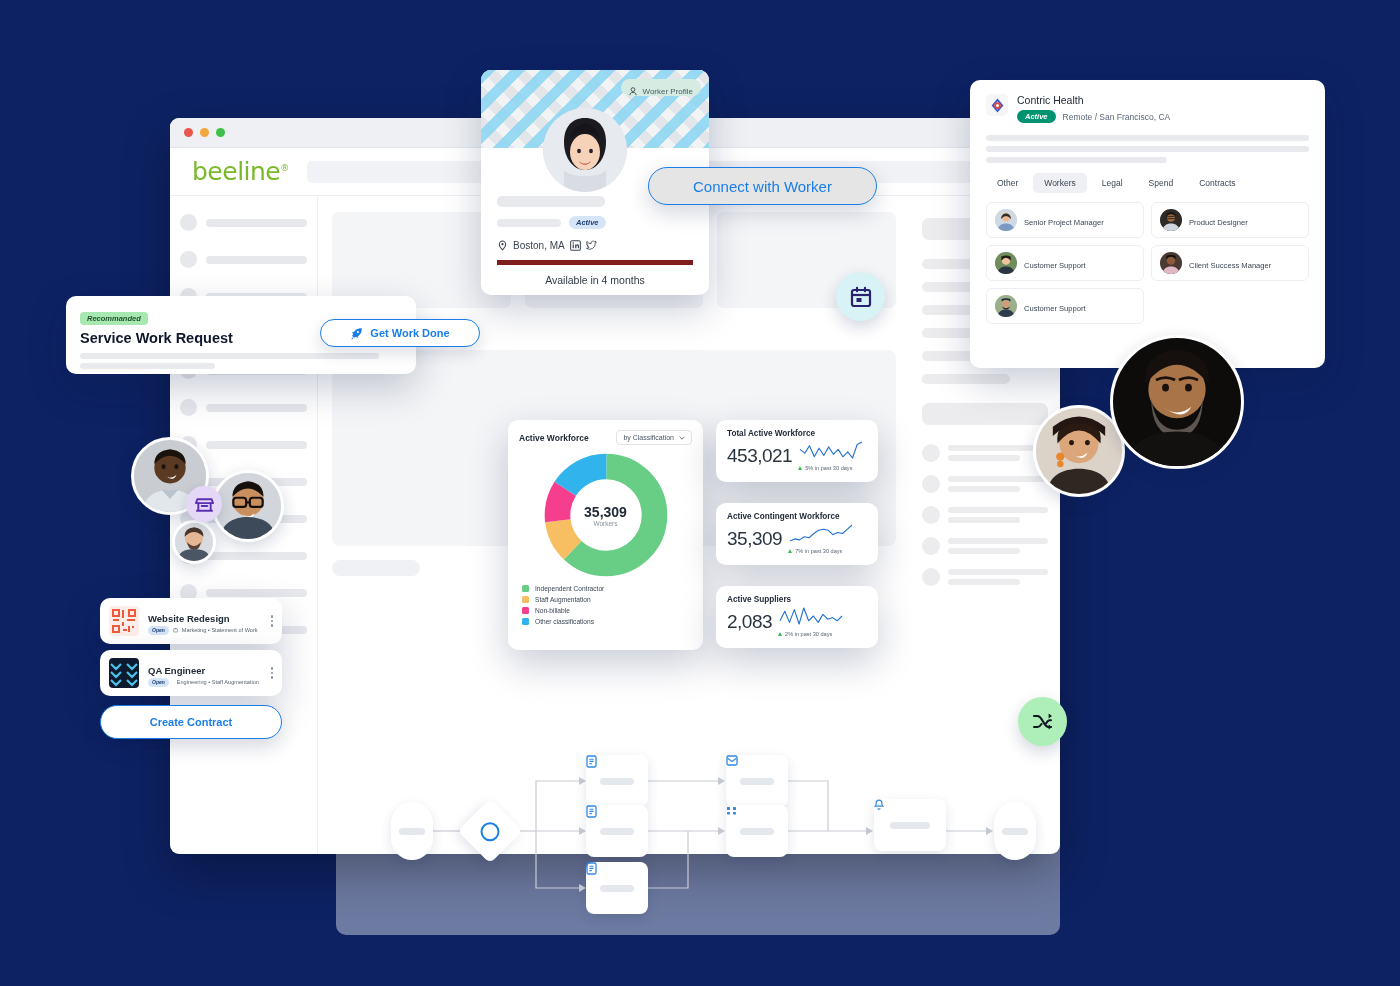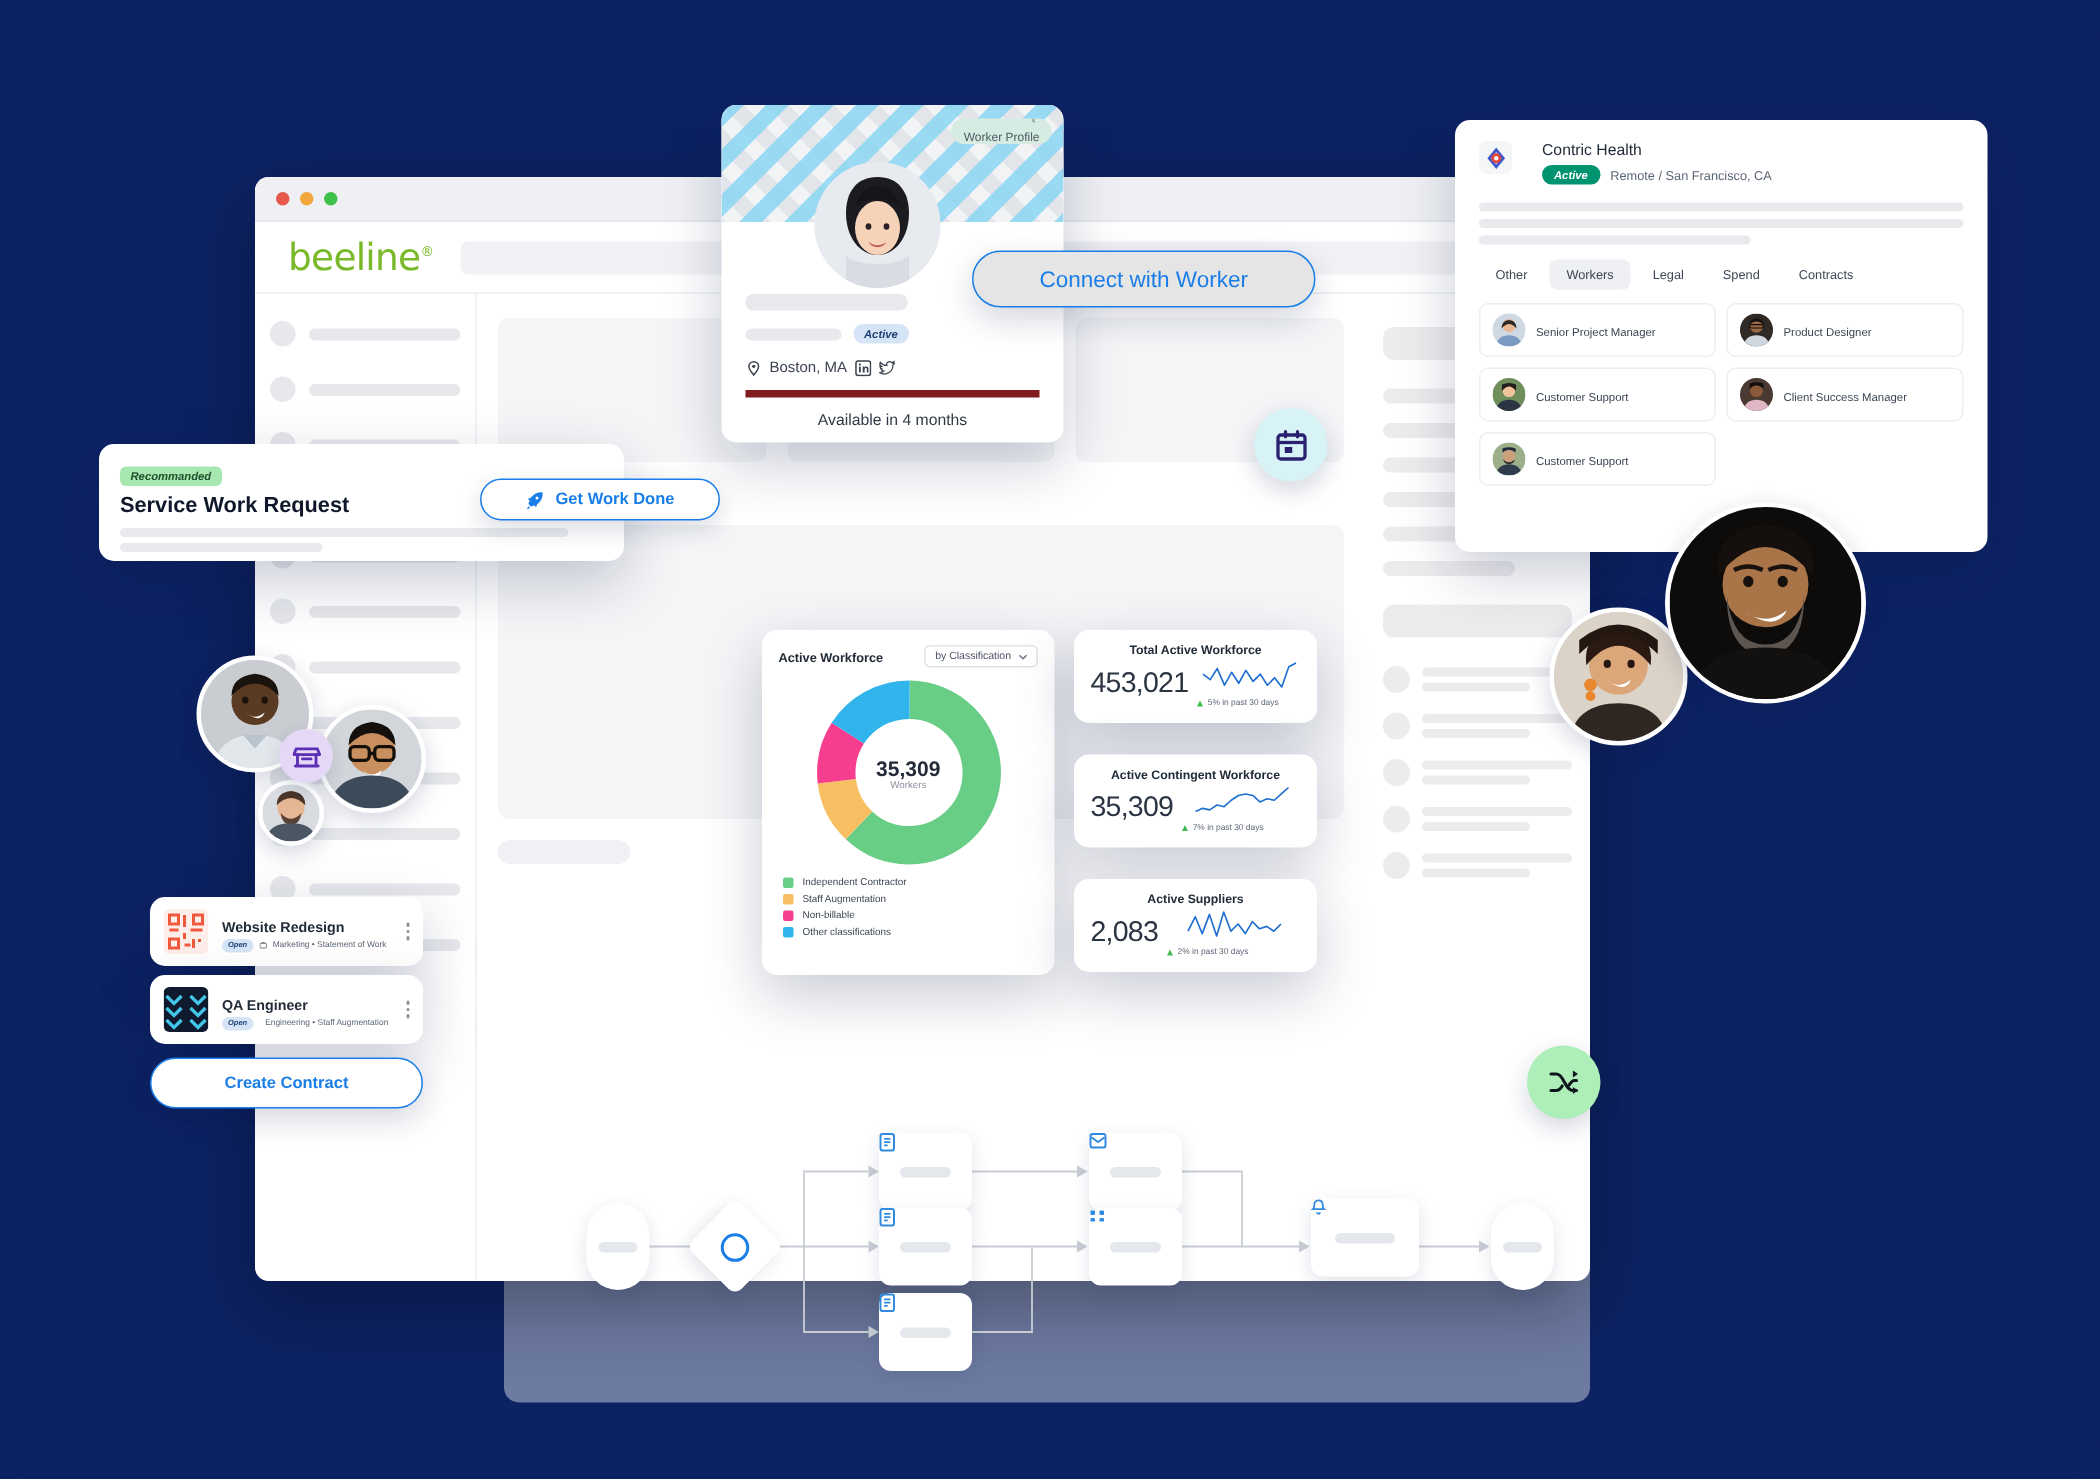--- a/index.html
+++ b/index.html
@@ -123,21 +123,21 @@
     background-color: #f2f3f5;
     background-image:
       linear-gradient(135deg, rgba(138,214,243,.85) 25%, transparent 25%, transparent 50%, rgba(138,214,243,.85) 50%, rgba(138,214,243,.85) 75%, transparent 75%),
       linear-gradient(45deg, rgba(225,228,232,.9) 25%, transparent 25%, transparent 50%, rgba(225,228,232,.9) 50%, rgba(225,228,232,.9) 75%, transparent 75%);
     background-size: 30px 30px;
   }
   .wp-chip {
     position: absolute; right: 8px; top: 9px; height: 17px;
     background: #d6ece2; border-radius: 9px; padding: 0 8px;
     display: flex; align-items: flex-end; gap: 5px;
-    font-size: 8px; color: #4c5a62; white-space: nowrap; flex-direction: column;
+    font-size: 8px; color: #4c5a62; white-space: nowrap;
   }
   .wp-avatar {
     position: absolute; left: 62px; top: 38px; width: 84px; height: 84px;
     border-radius: 50%; overflow: hidden; background: #dfe3e8;
   }
   .wp-body { padding: 48px 16px 0; }
   .wp-name { height: 11px; width: 108px; border-radius: 5px; background: #e7e9ec; margin-bottom: 9px; }
   .wp-sub { display: flex; align-items: center; gap: 8px; margin-bottom: 11px; }
   .wp-sub .b { height: 8px; width: 64px; border-radius: 4px; background: #e7e9ec; }
   .badge-active {
@@ -155,21 +155,21 @@
   #connect-worker {
     position: absolute; left: 648px; top: 167px; width: 229px; height: 38px;
     background: #e5e5e5; border: 1.6px solid #1a7ee8; border-radius: 20px;
     display: flex; align-items: center; justify-content: center;
     font-size: 15px; color: #1a7ee8; font-weight: 500;
     box-shadow: 0 8px 22px rgba(10,25,70,0.18);
   }
 
   
   #company-card { left: 970px; top: 80px; width: 355px; height: 288px; padding: 14px 16px; overflow: hidden; }
-  .cc-head { display: flex; gap: 20px; align-items: flex-start; }
+  .cc-head { display: flex; gap: 9px; align-items: flex-start; }
   .cc-logo {
     width: 22px; height: 22px; border-radius: 5px; background: #f5f6f8;
     display: flex; align-items: center; justify-content: center; flex-shrink: 0;
   }
   .cc-title { font-size: 10.5px; color: #222b38; margin-bottom: 4px; }
   .cc-meta { display: flex; align-items: center; gap: 7px; }
   .cc-badge { background: #00936f; color: #fff; font-size: 7.5px; font-weight: bold; padding: 2px 8px; border-radius: 9px; font-style: italic; }
   .cc-sub { font-size: 8.5px; color: #5b6675; }
   .cc-skel { margin: 12px 0 10px; display: flex; flex-direction: column; gap: 5px; }
   .cc-skel i { display: block; height: 6px; border-radius: 3px; background: #e8eaed; }
@@ -218,21 +218,21 @@
     position: absolute; inset: 0; display: flex; flex-direction: column;
     align-items: center; justify-content: center;
   }
   .donut-val { font-size: 14px; font-weight: bold; color: #222b38; }
   .donut-lbl { font-size: 6.5px; color: #8b939f; }
   .legend { display: flex; flex-direction: column; gap: 4px; padding-left: 3px; }
   .lg { display: flex; align-items: center; gap: 6px; font-size: 6.6px; color: #3c4654; }
   .lg span.sw { width: 7px; height: 7px; border-radius: 1.5px; flex-shrink: 0; }
 
   
-  .kpi { width: 162px; height: 62px; padding: 9px 11px; text-align: center; }
+  .kpi { width: 162px; height: 62px; padding: 9px 11px; }
   #kpi-total { left: 716px; top: 420px; }
   #kpi-contingent { left: 716px; top: 503px; }
   #kpi-suppliers { left: 716px; top: 586px; }
   .kpi-title { font-size: 8.2px; font-weight: bold; color: #222b38; margin-bottom: 2px; }
   .kpi-row { display: flex; align-items: center; gap: 6px; }
   .kpi-val { font-size: 19px; color: #2b3442; letter-spacing: -0.5px; }
   .kpi-right { flex: 1; }
   .kpi-delta { display: flex; align-items: center; gap: 3px; font-size: 5.6px; color: #5b6675; margin-top: 1px; }
   .tri { width: 0; height: 0; border-left: 2.6px solid transparent; border-right: 2.6px solid transparent; border-bottom: 4px solid #3fb950; }
 

